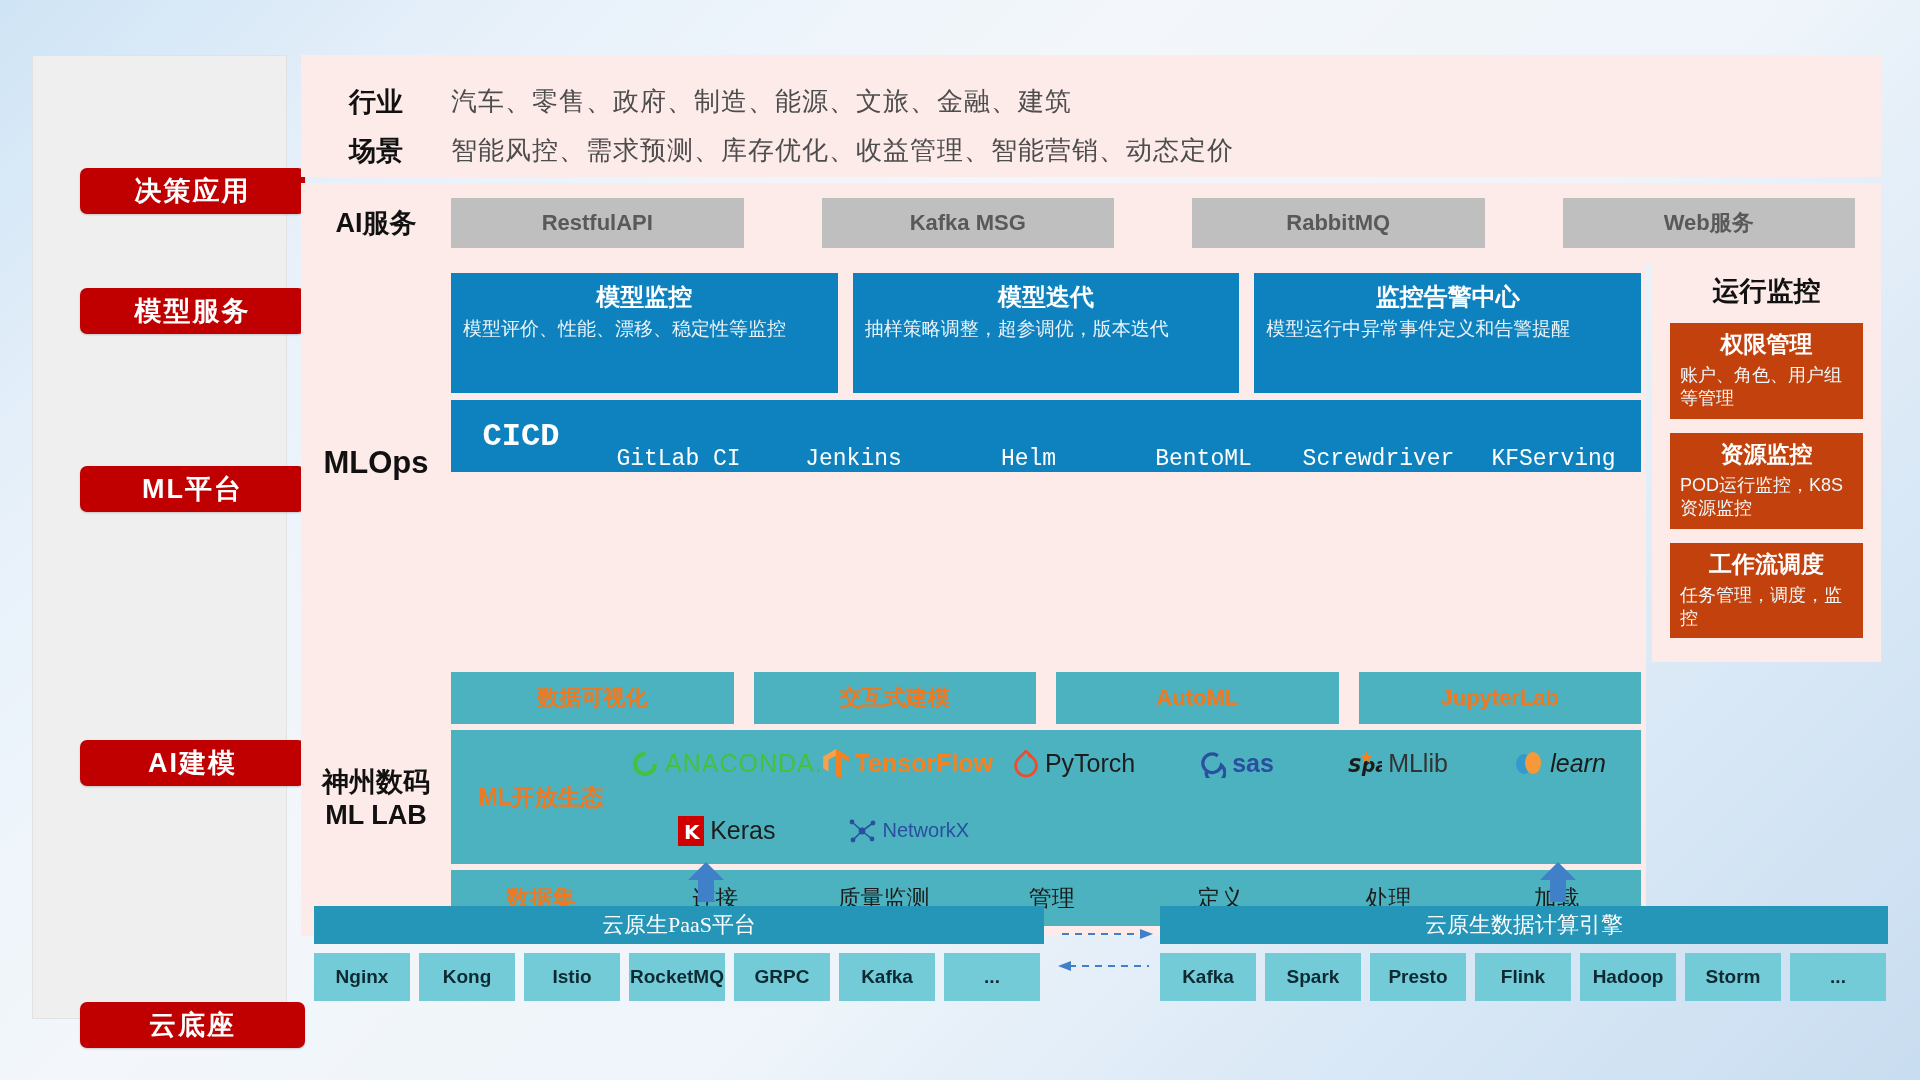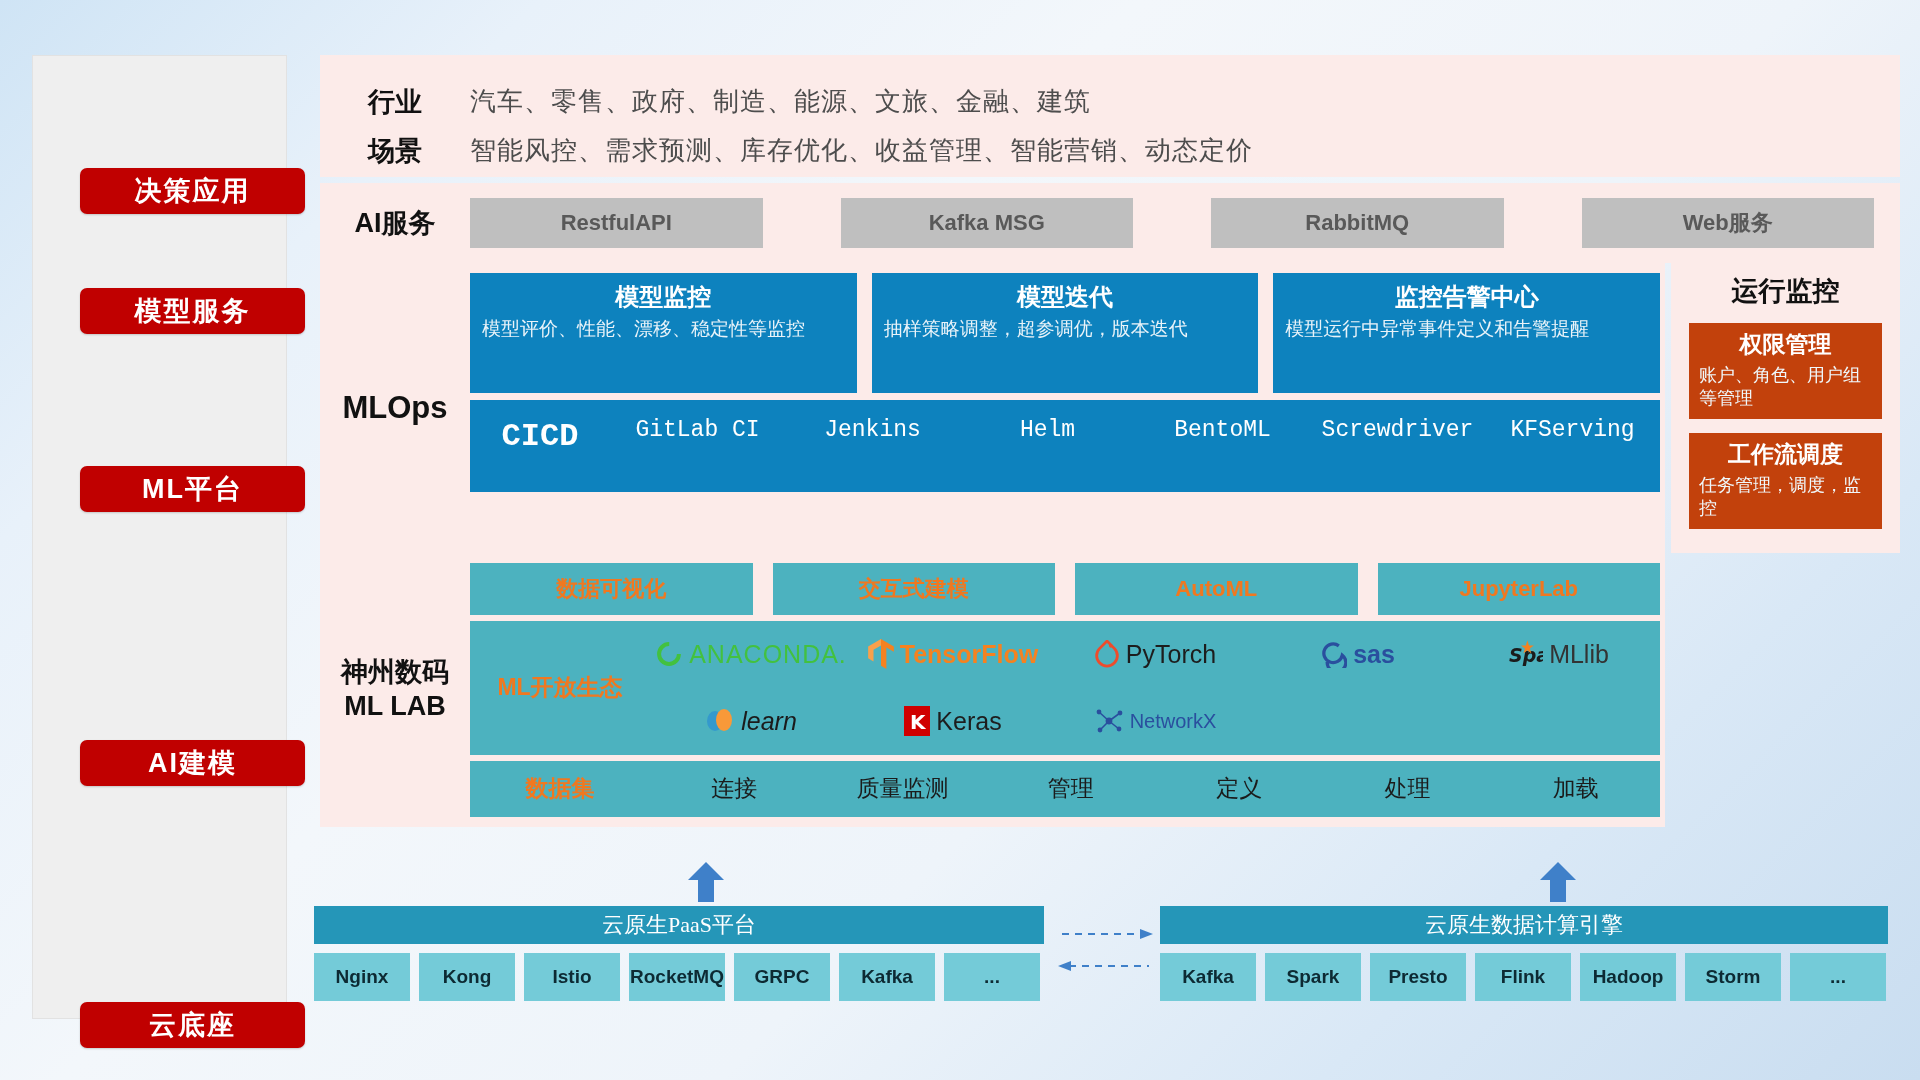--- a/index.html
+++ b/index.html
@@ -23,21 +23,21 @@
     font-size:27px;font-weight:bold;letter-spacing:2px;
     box-shadow:0 1px 2px rgba(0,0,0,.18);
   }
   #rail-0{top:112px;}
   #rail-1{top:232px;}
   #rail-2{top:410px;}
   #rail-3{top:684px;}
   #rail-4{top:946px;}
 
   
-  .main{position:absolute;left:320px;top:55px;width:1580px;}
+  .main{position:absolute;left:301px;top:55px;width:1580px;}
 
   .band{background:#fcebe9;position:relative;}
   .band + .band{margin-top:6px;}
 
   
   .row-industry{padding:22px 0 22px 0;height:122px;box-sizing:border-box;}
   .ind-line{display:flex;align-items:center;height:49px;}
   .ind-key{width:150px;text-align:center;font-size:27px;font-weight:bold;color:#111;flex:none;}
   .ind-val{font-size:26px;color:#4d4d4d;letter-spacing:1px;}
 
@@ -54,21 +54,21 @@
   
   .row-mid{display:flex;gap:6px;align-items:stretch;}
   .mlops{flex:none;width:1345px;background:#fcebe9;display:flex;align-items:stretch;padding:10px 0 10px 0;box-sizing:border-box;}
   .mlops-key{width:150px;flex:none;display:flex;align-items:center;justify-content:center;
     font-size:31px;font-weight:bold;color:#111;}
   .mlops-body{flex:1;display:flex;flex-direction:column;gap:7px;padding-right:5px;font-family:Liberation Mono, monospace;}
   .mlops-cards{display:flex;gap:15px;height:120px;}
   .mlops-card{flex:1;background:#0d82be;color:#fff;padding:8px 12px 6px 12px;box-sizing:border-box;}
   .mlops-card h4{margin:0 0 6px 0;font-size:24px;font-weight:bold;text-align:center;}
   .mlops-card p{margin:0;font-size:19px;line-height:1.25;color:#e9f3f9;}
-  .cicd{background:#0d82be;height:92px;display:flex;align-items:flex-start;overflow:hidden;}
+  .cicd{background:#0d82be;height:72px;display:flex;align-items:flex-end;overflow:hidden;}
   .cicd-title{width:140px;flex:none;font-size:32px;font-weight:bold;color:#fff;
      display:flex;align-items:center;justify-content:center;height:72px;}
   .cicd-items{flex:1;display:flex;}
   .cicd-item{flex:1;color:#fff;font-size:23px;text-align:center;padding-top:17px;line-height:1.15;}
 
   .runmon{flex:1;background:#fcebe9;padding:10px 18px 10px 18px;box-sizing:border-box;}
   .runmon-title{text-align:center;font-size:27px;font-weight:bold;color:#111;margin-bottom:14px;}
   .runmon-card{background:#c2410c;color:#fff;padding:6px 10px 8px 10px;margin-bottom:14px;}
   .runmon-card h5{margin:0 0 4px 0;font-size:23px;font-weight:bold;text-align:center;}
   .runmon-card p{margin:0;font-size:18px;line-height:1.3;color:#f0f8fb;}
@@ -76,21 +76,21 @@
   
   .row-lab{display:flex;align-items:stretch;padding:10px 0;box-sizing:border-box;}
   .lab-key{width:150px;flex:none;display:flex;flex-direction:column;align-items:center;justify-content:center;
      font-size:27px;font-weight:bold;color:#111;line-height:1.25;}
   .lab-body{flex:1;display:flex;flex-direction:column;gap:6px;padding-right:5px;}
   .lab-tools{display:flex;gap:20px;height:52px;}
   .lab-tool{flex:1;background:#4cb2bf;color:#f07820;font-size:22px;font-weight:bold;
      display:flex;align-items:center;justify-content:center;}
   .lab-eco{background:#4cb2bf;height:134px;display:flex;align-items:center;}
   .lab-eco-label{width:180px;flex:none;text-align:center;color:#f07820;font-size:23px;font-weight:bold;}
-  .logos{flex:1;display:grid;grid-template-columns:repeat(5,1fr);grid-template-rows:1fr 1fr;align-items:center;justify-items:center;height:134px;}
+  .logos{flex:1;display:grid;grid-template-columns:repeat(6,1fr);grid-template-rows:1fr 1fr;align-items:center;justify-items:center;height:134px;}
   .logo{display:flex;align-items:center;gap:6px;}
   .logo span{font-size:25px;}
   .lab-ds{background:#4cb2bf;height:56px;display:flex;align-items:center;}
   .lab-ds-label{width:180px;flex:none;text-align:center;color:#f07820;font-size:23px;font-weight:bold;}
   .lab-ds-items{flex:1;display:flex;}
   .lab-ds-item{flex:1;text-align:center;color:#1b1b1b;font-size:23px;}
 
   
   .cloudbase{position:absolute;left:308px;top:880px;width:1580px;height:140px;}
   .cb-bar{
@@ -189,20 +189,24 @@
             </div>
           </div>
         </div>
       </div>
 
       <div class="runmon">
         <div class="runmon-title">运行监控</div>
         <div class="runmon-card">
           <h5>权限管理</h5>
           <p>账户、角色、用户组等管理</p>
+        </div>
+        <div class="runmon-card">
+          <h5>资源监控</h5>
+          <p>POD运行监控，K8S资源监控</p>
         </div>
         <div class="runmon-card">
           <h5>工作流调度</h5>
           <p>任务管理，调度，监控</p>
         </div>
       </div>
     </div>
 
     <div class="band row-lab" style="width:1345px;">
       <div class="lab-key">

